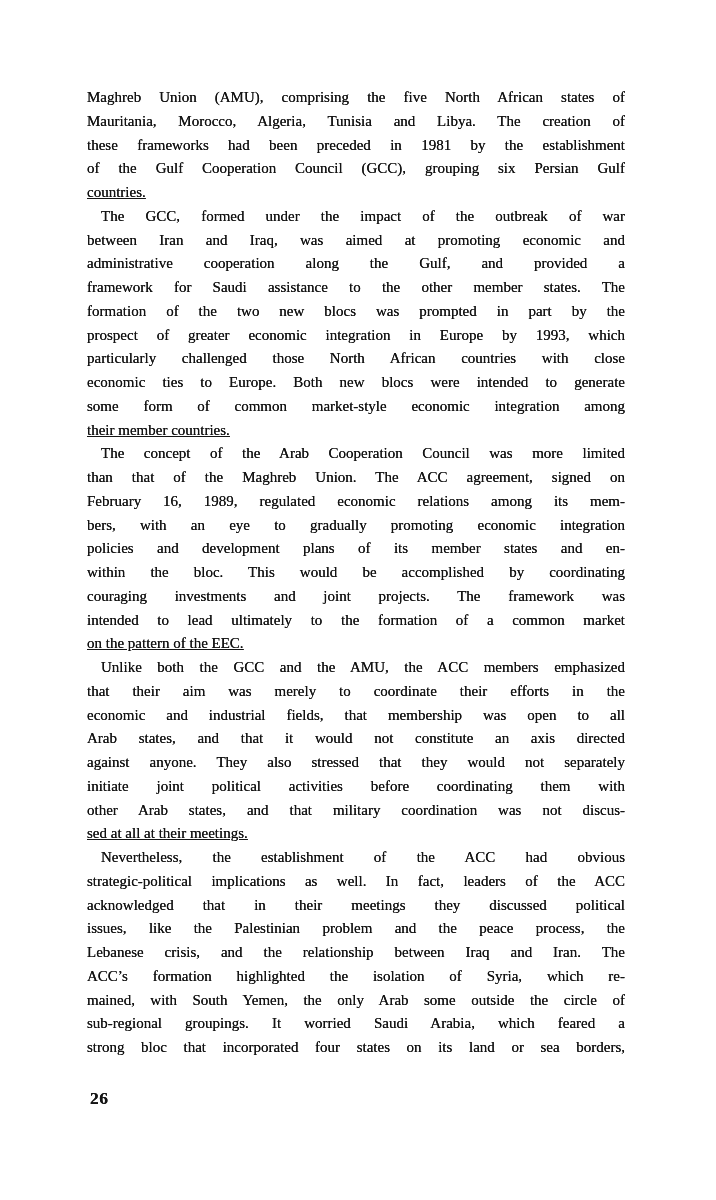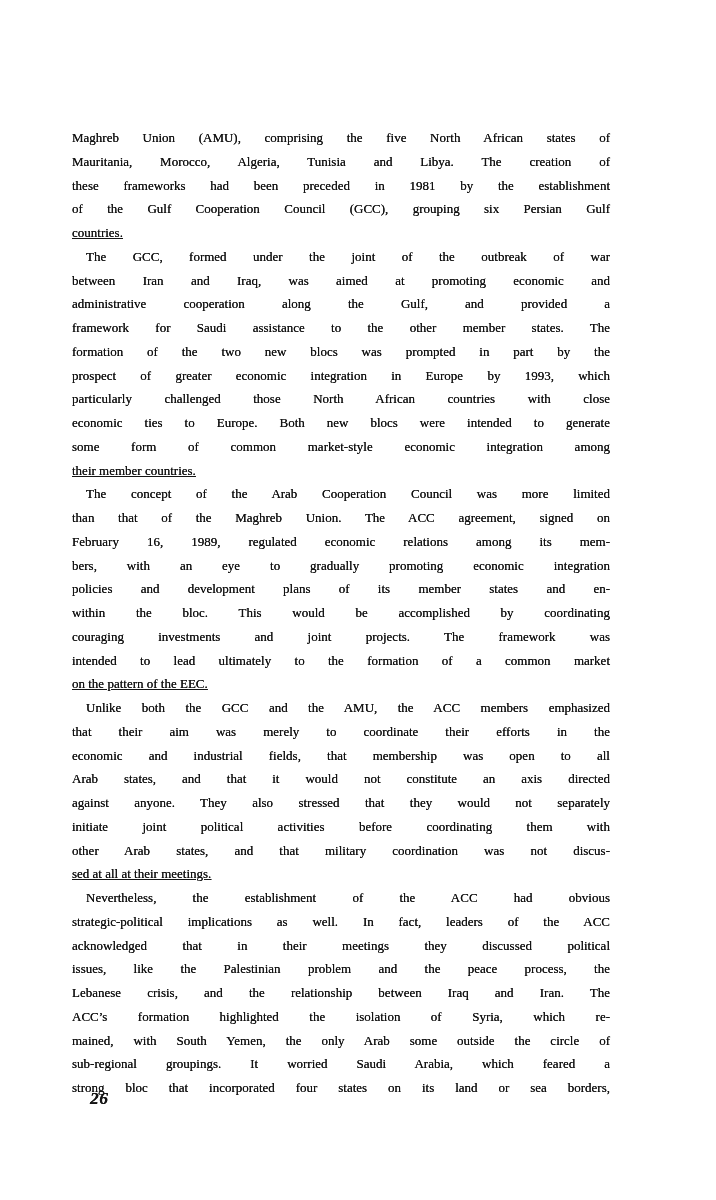--- a/index.html
+++ b/index.html
@@ -14,28 +14,27 @@
     overflow: hidden;
     font-family: "Liberation Serif", "DejaVu Serif", serif;
   }
   .page {
     position: absolute;
     inset: 0;
     background: #ffffff;
   }
   .text-block {
     position: absolute;
-    left: 72px;
+    left: 87px;
     top: 86px;
     width: 538px;
     color: #141414;
-    font-size: 13px;
+    font-size: 15px;
     line-height: 23.75px;
     text-shadow: 0 0 0.4px currentColor;
-    margin-top: 40px;
   }
   .line {
     text-align: justify;
     text-align-last: justify;
     -moz-text-align-last: justify;
     white-space: normal;
   }
   .line.end {
     text-align-last: left;
     text-decoration: underline;
@@ -49,34 +48,33 @@
   .page-number {
     position: absolute;
     left: 90px;
     top: 1086px;
     color: #141414;
     font-size: 17.5px;
     font-weight: 700;
     line-height: 24px;
     letter-spacing: 0.5px;
     text-shadow: 0 0 0.4px currentColor;
-    font-style: italic;
   }
 </style>
 </head>
 <body>
 
 <div class="page">
   <div class="text-block">
       <div class="line"><span>Maghreb Union (AMU), comprising the five North African states of</span></div>
       <div class="line"><span>Mauritania, Morocco, Algeria, Tunisia and Libya. The creation of</span></div>
       <div class="line"><span>these frameworks had been preceded in 1981 by the establishment</span></div>
       <div class="line"><span>of the Gulf Cooperation Council (GCC), grouping six Persian Gulf</span></div>
       <div class="line end"><span>countries.</span></div>
-      <div class="line indent"><span>The </span><span class="it">GCC</span><span>, formed under the joint of the outbreak of war</span></div>
+      <div class="line indent"><span>The </span><span class="it">GCC</span><span>, formed under the impact of the outbreak of war</span></div>
       <div class="line"><span>between Iran and Iraq, was aimed at promoting economic and</span></div>
       <div class="line"><span>administrative cooperation along the Gulf, and provided a</span></div>
       <div class="line"><span>framework for Saudi assistance to the other member states. The</span></div>
       <div class="line"><span>formation of the two new blocs was prompted in part by the</span></div>
       <div class="line"><span>prospect of greater economic integration in Europe by 1993, which</span></div>
       <div class="line"><span>particularly challenged those North African countries with close</span></div>
       <div class="line"><span>economic ties to Europe. Both new blocs were intended to generate</span></div>
       <div class="line"><span>some form of common market-style economic integration among</span></div>
       <div class="line end"><span>their member countries.</span></div>
       <div class="line indent"><span>The concept of the </span><span class="it">Arab Cooperation Council</span><span> was more limited</span></div>

